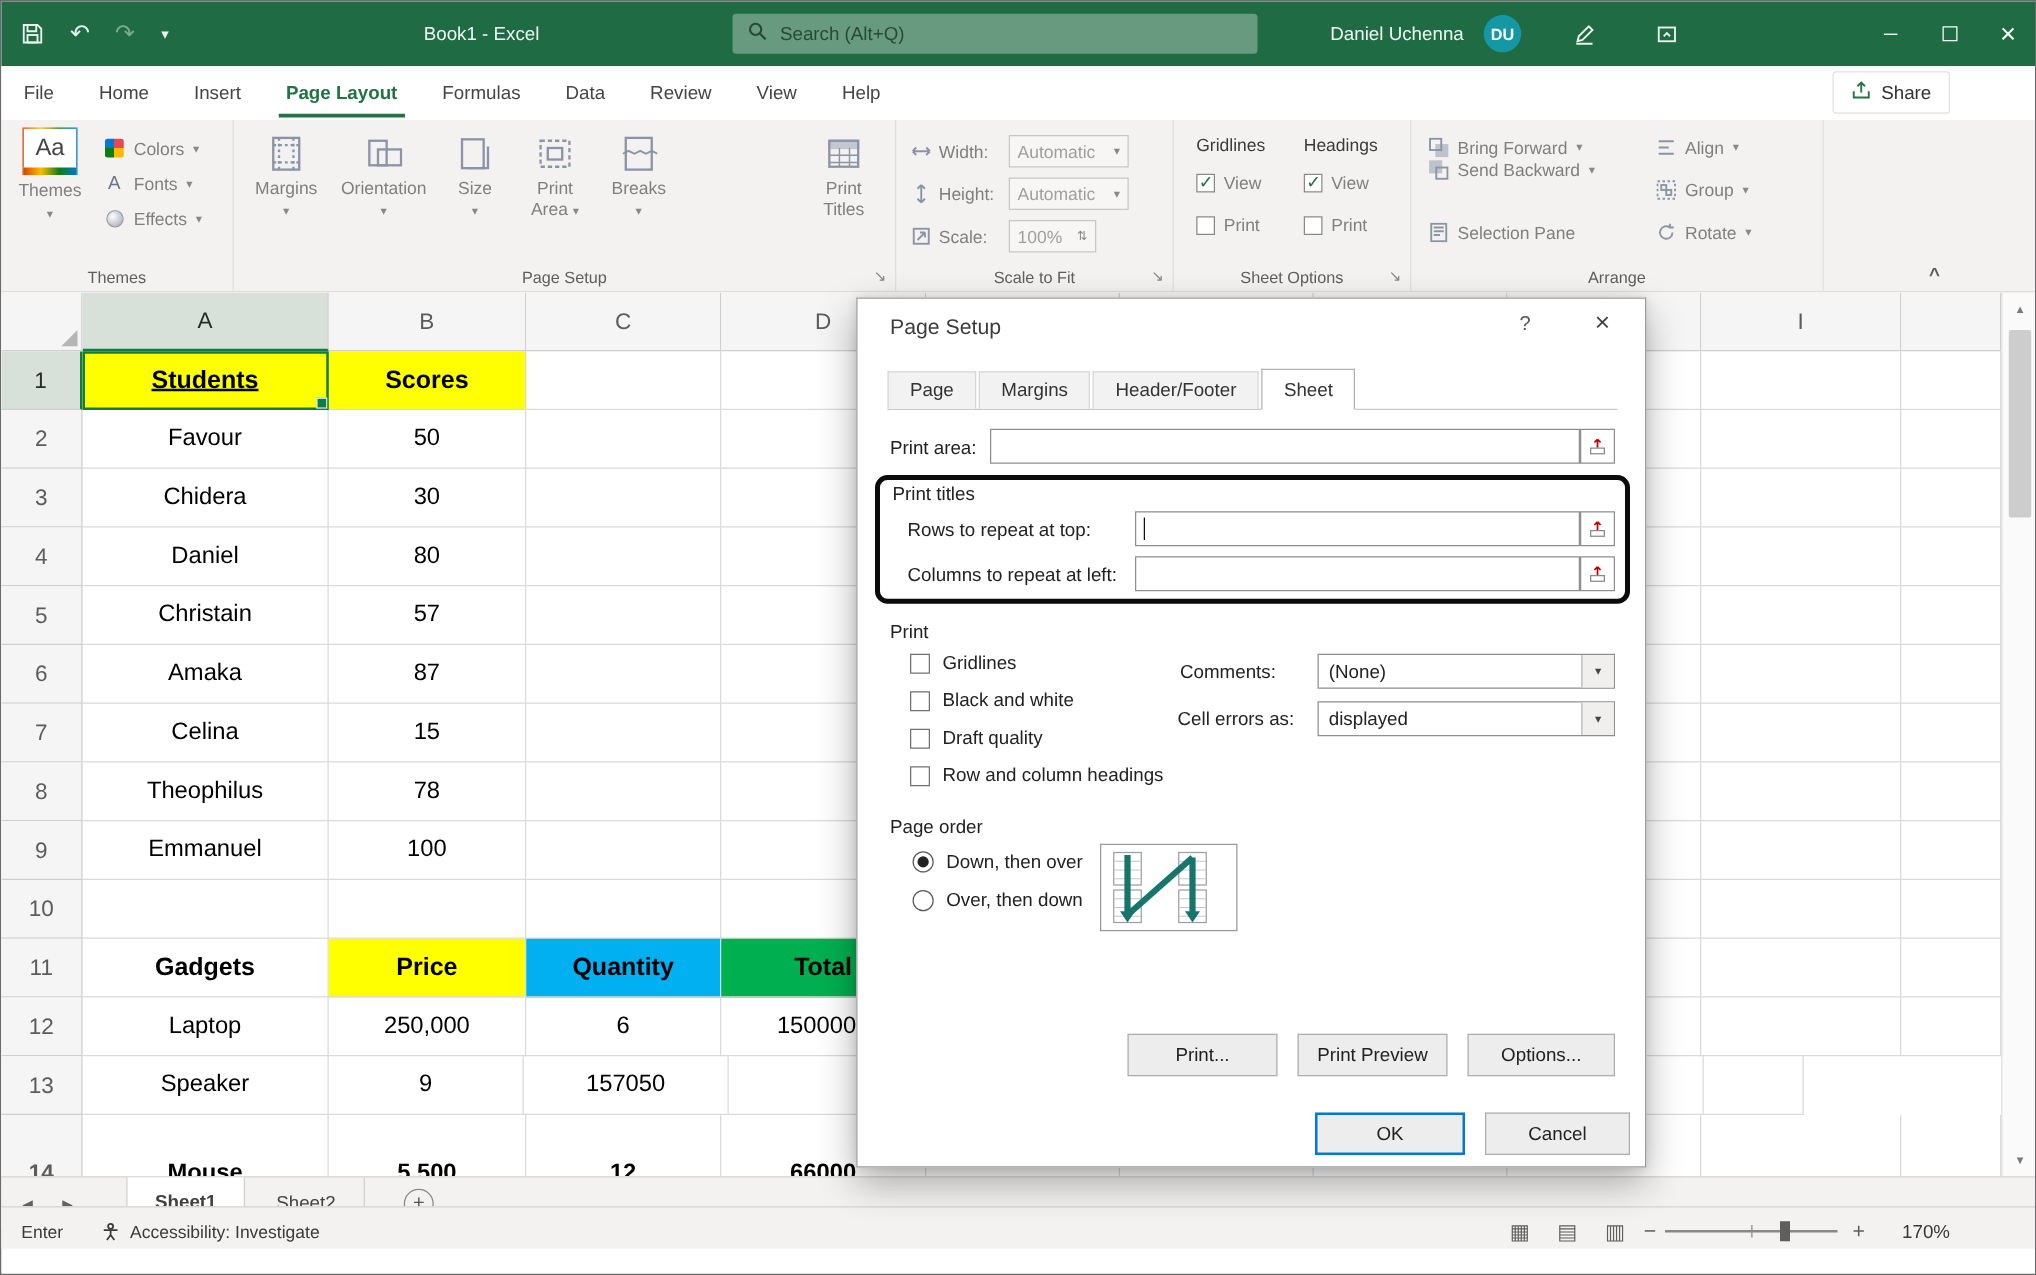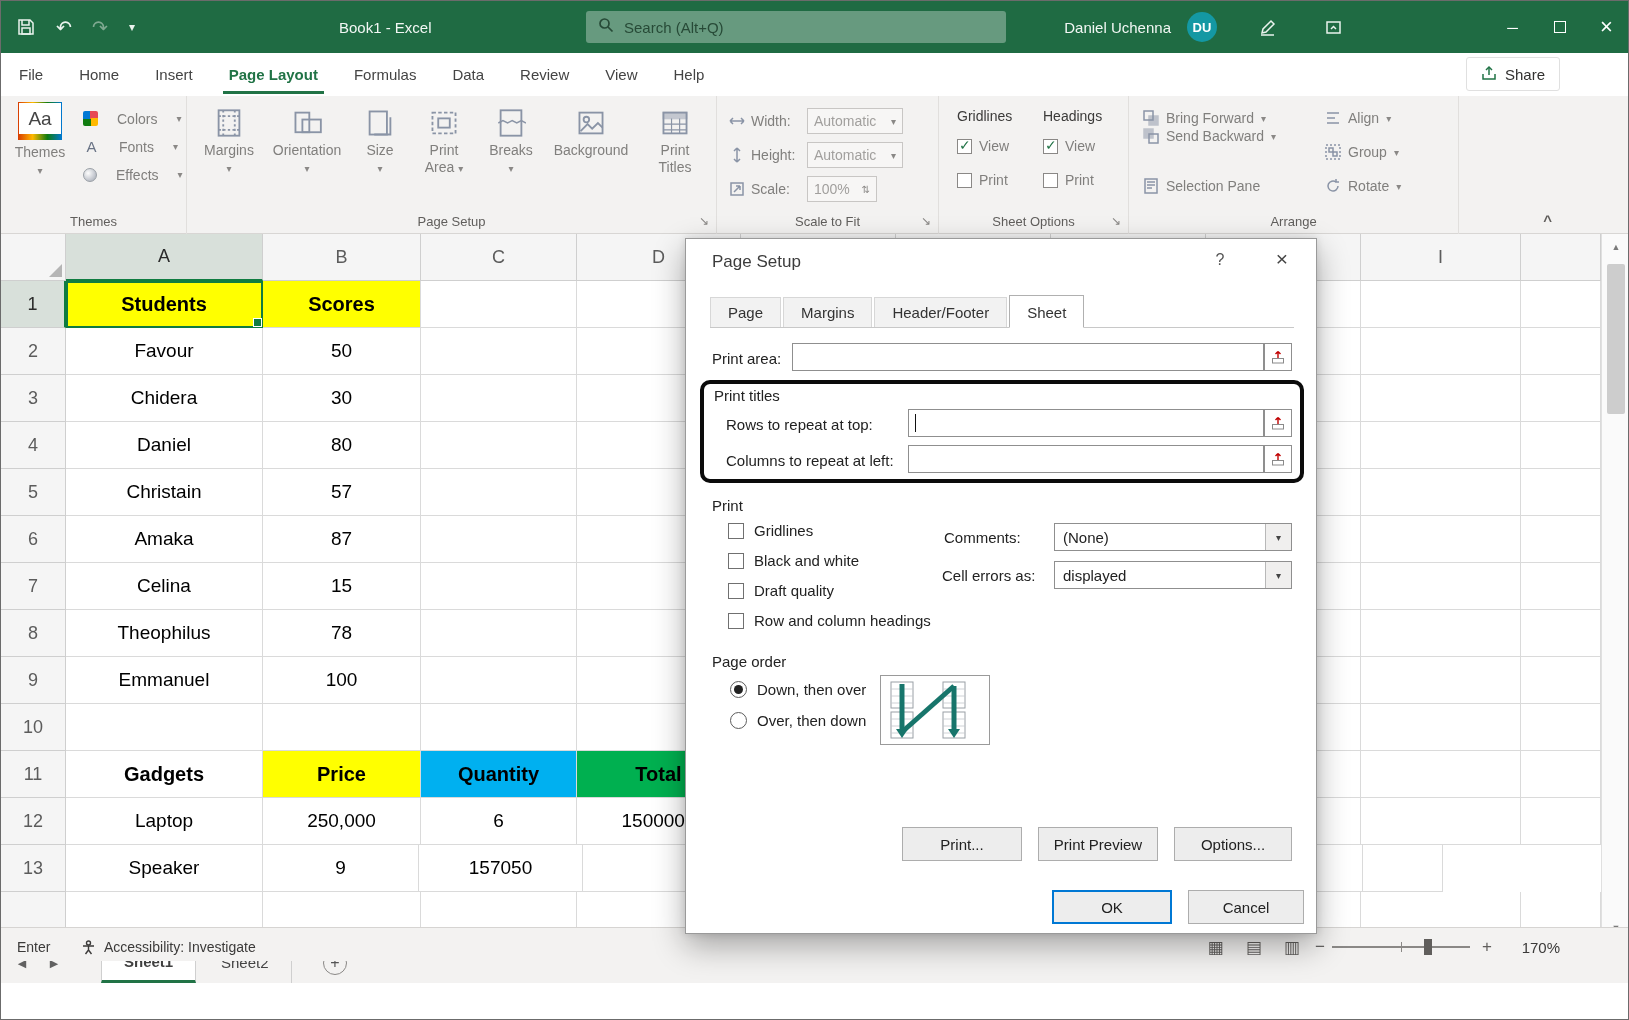--- a/index.html
+++ b/index.html
@@ -37,21 +37,21 @@
   .ribbon { position:absolute; top:95px; left:0; width:1629px; height:138px; background:#f3f2f1; border-bottom:1px solid #d8d6d4; }
   .rg { position:absolute; top:0; height:138px; border-right:1px solid #e1dfdd; }
   .glabel { position:absolute; bottom:5px; left:0; width:100%; text-align:center; font-size:13px; color:#605e5c; }
   .launch { position:absolute; right:7px; bottom:6px; font-size:12px; color:#8a8886; }
   .bigbtn { position:absolute; top:6px; height:104px; display:flex; flex-direction:column; align-items:center; justify-content:flex-start; gap:4px; color:#807f7d; font-size:14px; text-align:center; }
   .bigbtn .bicon { margin-top:6px; }
   .bl { line-height:17px; }
   .chev { font-size:10px; color:#8a8886; }
   .aa-icon { width:44px; height:38px; border:1px solid #c8c6c4; background:#fff; display:flex; align-items:center; justify-content:center; font-size:19px; color:#444; border-bottom:6px solid; border-image: linear-gradient(90deg,#d83b01,#ffb900,#107c10,#0078d4) 1; }
   .smallstack { position:absolute; display:flex; flex-direction:column; gap:3px; }
-  .sbtn { height:25px; display:flex; align-items:center; gap:19px; font-size:14px; color:#807f7d; padding-left:2px; }
+  .sbtn { height:25px; display:flex; align-items:center; gap:7px; font-size:14px; color:#807f7d; padding-left:2px; }
   .si { width:17px; height:17px; display:flex; align-items:center; justify-content:center; font-size:13px; color:#8a94a6; }
   .colors-sw { width:15px; height:15px; background:conic-gradient(#e74856 0 25%,#ffb900 0 50%,#107c10 0 75%,#0078d4 0); border-radius:2px; }
   .effects-sw { width:14px; height:14px; border-radius:50%; background:radial-gradient(circle at 35% 35%, #fdfdfd, #a0a6b2); border:1px solid #9aa0a6; }
   .sfrow { position:absolute; display:flex; align-items:center; gap:6px; font-size:14px; color:#807f7d; }
   .sffield { width:96px; height:26px; background:#f7f6f5; border:1px solid #c8c6c4; color:#a19f9d; font-size:14px; display:flex; align-items:center; padding:0 6px; justify-content:space-between; }
   .spin { width:70px; }
   .shead { position:absolute; font-size:14px; color:#3b3a39; }
   .ckrow { position:absolute; display:flex; align-items:center; gap:7px; font-size:14px; color:#807f7d; }
   .ckbox { width:15px; height:15px; border:1px solid #8a8886; background:#fff; position:relative; }
   .ckbox.on::after { content:"✓"; position:absolute; left:1px; top:-3px; font-size:14px; color:#217346; }
@@ -70,39 +70,39 @@
   .ch.sel { background:#D8E0DA; border-bottom:2px solid #107C41; color:#2b2b2b; }
   .grow { display:flex; height:47px; }
   .grow.clipped { height:58px; }
   .rh { background:#F5F5F5; border-right:1px solid #cfcfcf; border-bottom:1px solid #cfcfcf; display:flex; align-items:center; justify-content:center; font-size:18px; color:#5c5c5c; flex:0 0 auto; }
   .rh.sel { background:#D8E0DA; border-right:2px solid #107C41; color:#2b2b2b; }
   .cell { border-right:1px solid #dadada; border-bottom:1px solid #dadada; display:flex; align-items:center; justify-content:center; font-size:19px; color:#000; flex:0 0 auto; overflow:hidden; white-space:nowrap; }
   .cell.b { font-weight:bold; font-size:20px; }
   .cell.f-yellow { background:#FFFF00; }
   .cell.f-blue { background:#00B0F0; }
   .cell.f-green { background:#00B050; }
-  .cell.sel { outline:2px solid #107C41; outline-offset:-2px; position:relative; }
+  .cell.sel { outline:2px solid #107C41; outline-offset:-2px; position:relative;text-decoration:underline; }
   .cell.sel::after { content:""; position:absolute; right:0; bottom:0; width:7px; height:7px; background:#107C41; border:1px solid #fff; }
   .clipped .cell, .clipped .rh { align-items:flex-start; padding-top:36px;font-weight:bold; }
 
   
   .vscroll { position:absolute; top:233px; left:1600px; width:29px; height:707px; background:#fafafa; border-left:1px solid #e0e0e0; }
   .vs-btn { position:absolute; left:0; width:28px; height:26px; display:flex; align-items:center; justify-content:center; font-size:9px; color:#7a7a7a; }
   .vs-thumb { position:absolute; left:5px; top:30px; width:18px; height:150px; background:#cdcdcd; border-radius:2px; }
 
   
   .tabbar { position:absolute; top:940px; left:0; width:1629px; height:42px; background:#f3f2f1; border-top:1px solid #d6d4d2; }
   .tnav { position:absolute; top:0; height:42px; width:30px; display:flex; align-items:center; justify-content:center; color:#616161; font-size:11px; }
   .stab { position:absolute; top:0; height:41px; display:flex; align-items:center; justify-content:center; font-size:15px; padding:0 22px; }
   .stab.active { background:#fff; color:#404040; font-weight:bold; border-left:1px solid #cfcfcf; border-right:1px solid #cfcfcf; border-bottom:3px solid #217346; }
   .stab.idle { color:#444; border-right:1px solid #cfcfcf; }
   .newsheet { position:absolute; left:322px; top:9px; width:24px; height:24px; border:1px solid #8a8886; border-radius:50%; display:flex; align-items:center; justify-content:center; color:#555; font-size:16px; }
 
   
-  .statusbar { position:absolute; top:926px; left:0; width:1629px; height:34px; background:#f3f2f1; border-top:1px solid #d6d4d2; font-size:14px; color:#3b3a39; }
+  .statusbar { position:absolute; top:964px; left:0; width:1629px; height:34px; background:#f3f2f1; border-top:1px solid #d6d4d2; font-size:14px; color:#3b3a39; }
   .sb-mode { position:absolute; left:16px; top:0; height:38px; display:flex; align-items:center; }
   .sb-acc { position:absolute; left:80px; top:0; height:38px; display:flex; align-items:center; gap:8px; }
   .sb-views { position:absolute; right:330px; top:0; height:38px; display:flex; align-items:center; gap:22px; font-size:17px; color:#605e5c; }
   .sb-zoomout { position:absolute; right:305px; top:0; height:38px; display:flex; align-items:center; font-size:17px; color:#605e5c; }
   .sb-slider { position:absolute; right:160px; top:18px; width:138px; height:2px; background:#8a8886; }
   .sb-slider .notch { position:absolute; left:50%; top:-4px; width:1px; height:10px; background:#8a8886; }
   .sb-slider .thumb { position:absolute; left:92px; top:-7px; width:8px; height:16px; background:#605e5c; }
   .sb-zoomin { position:absolute; right:138px; top:0; height:38px; display:flex; align-items:center; font-size:17px; color:#605e5c; }
   .sb-zoom { position:absolute; right:70px; top:0; height:38px; display:flex; align-items:center; font-size:15px; }
 
@@ -265,28 +265,20 @@
         <div class="bl"><span>Print</span><br><span>Area</span> <span class="chev">▾</span></div>
       </div>
       <div class="bigbtn" style="left:294px;width:60px">
         <svg class="bicon" viewBox="0 0 26 26">
             <rect x="4" y="2" width="18" height="22"></rect>
             <path d="M2 13l4-2 4 2 4-2 4 2 4-2 4 2" stroke-width="1.3"></path>
           </svg>
         <div class="bl">Breaks</div>
           <div class="chev">▾</div>
       </div>
-      <div class="bigbtn" style="left:358px;width:92px">
-        <svg class="bicon" viewBox="0 0 26 26">
-            <rect x="3" y="4" width="20" height="18"></rect>
-            <circle cx="9" cy="10" r="2.4"></circle>
-            <path d="M4 20l6-6 4 4 5-5 4 4"></path>
-          </svg>
-        <div class="bl">Background</div>
-      </div>
       <div class="bigbtn" style="left:454px;width:68px">
         <svg class="bicon" viewBox="0 0 26 26">
             <rect x="3" y="4" width="20" height="18"></rect>
             <rect x="3" y="4" width="20" height="5" fill="#8a94a6" opacity="0.45"></rect>
             <path d="M3 14h20M3 19h20M10 9v13M17 9v13" stroke-width="1"></path>
           </svg>
         <div class="bl"><span>Print</span><br><span>Titles</span></div>
       </div>
       <div class="glabel">Page Setup</div>
       <span class="launch">↘</span>

